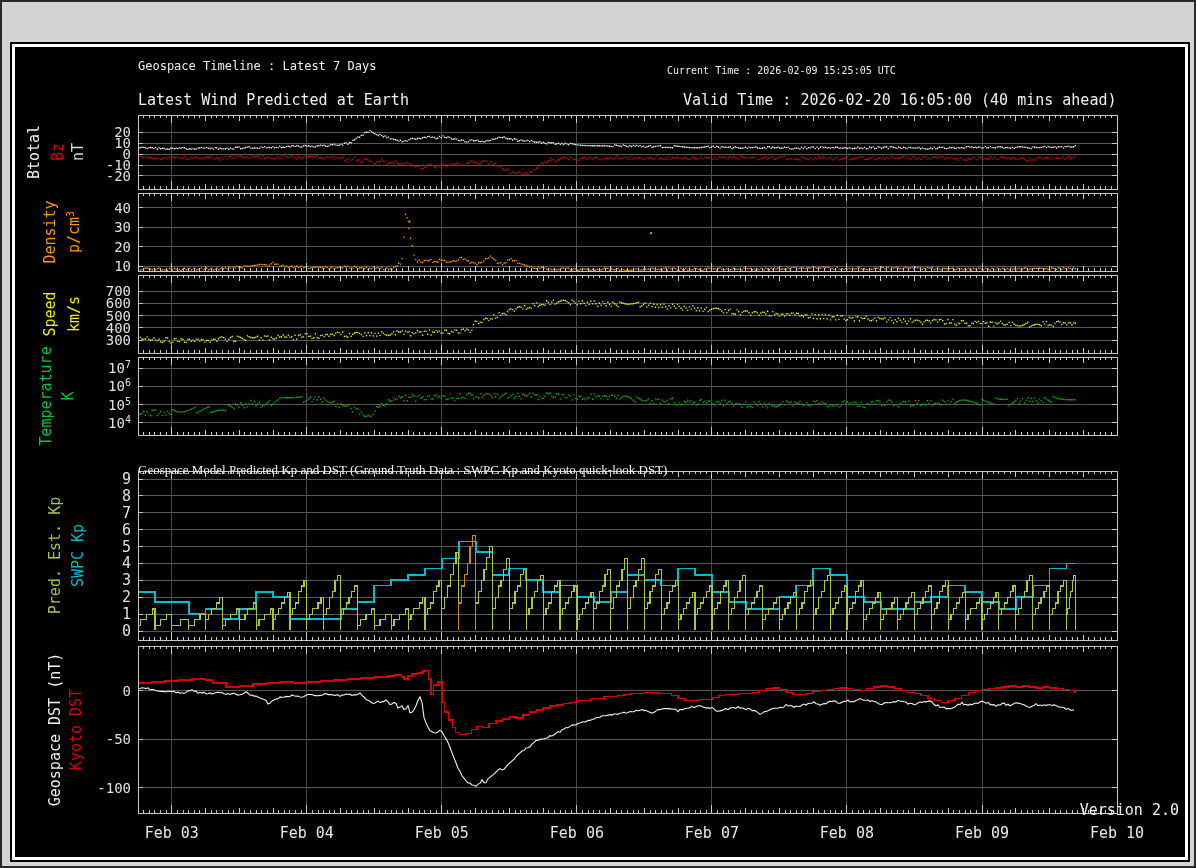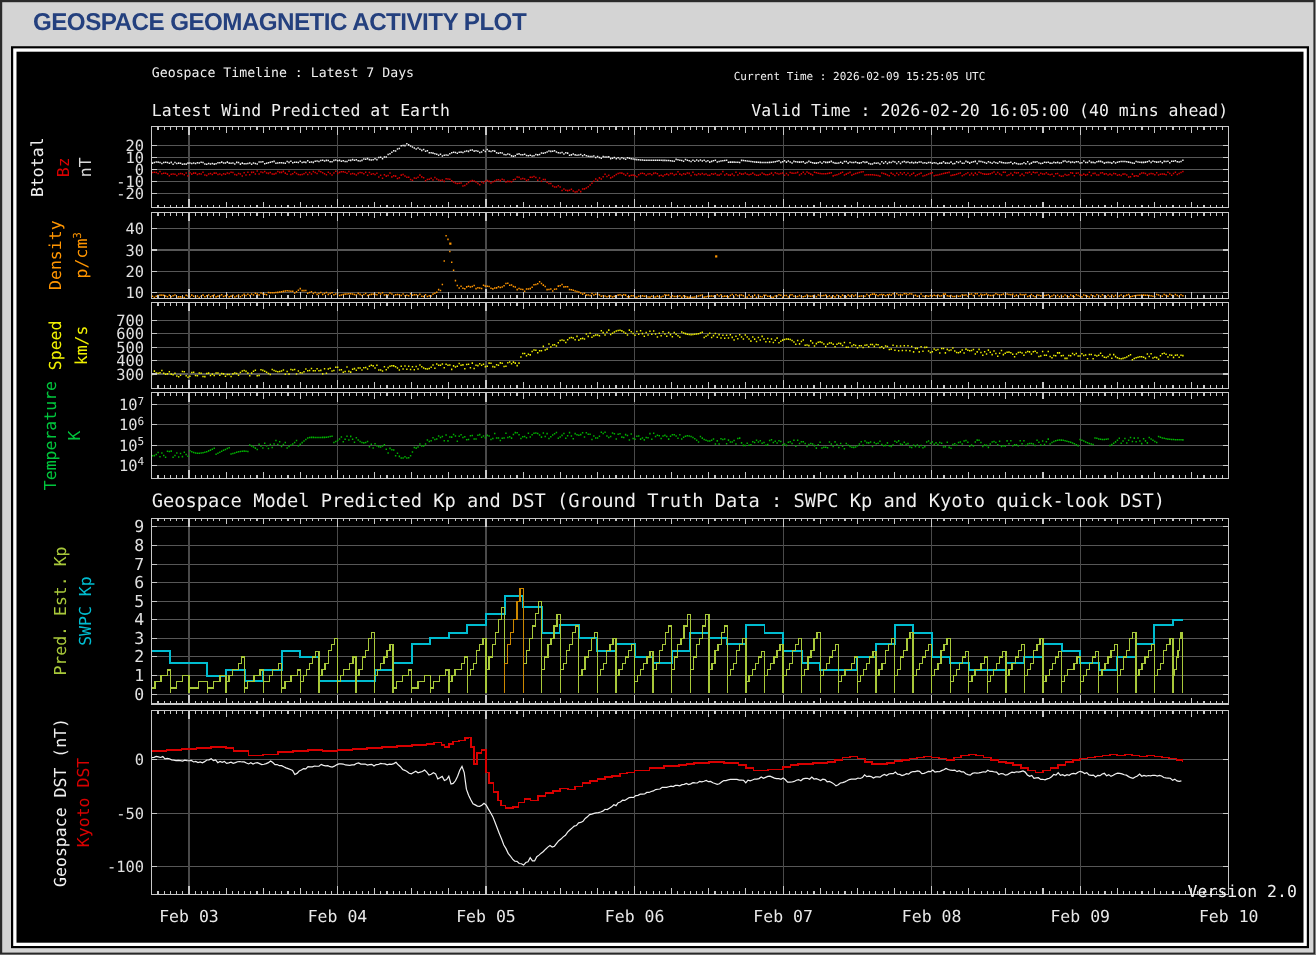--- a/index.html
+++ b/index.html
@@ -11,32 +11,29 @@
         letter-spacing:-0.5px;color:#24407e;}
   .plot-frame{position:absolute;left:8px;top:40px;width:1170px;height:810px;
         background:#ffffff;border:2px solid #000;padding:3px;}
   .plot-area{position:relative;width:1170px;height:810px;background:#000;}
   #chart-svg{position:absolute;left:0;top:0;}
   .t{position:absolute;color:#f0f0f0;font-family:"DejaVu Sans Mono",monospace;white-space:pre;}
   .main-title{left:123px;top:12px;font-size:12px;}
   .current-time{left:652px;top:18px;font-size:10px;}
   .subtitle{left:123px;top:44px;font-size:15px;}
   .valid-time{left:668px;top:44px;font-size:15px;}
-  .mid-title{left:123px;top:399px;font-size:17px;}
+  .mid-title{left:123px;top:415px;font-size:13px;font-family:Liberation Serif, serif;}
   .footer-left{left:4px;top:793px;font-size:15px;}
   .footer-right{right:6px;top:754px;font-size:15px;}
   .mono{font-family:"DejaVu Sans Mono",monospace;}
 </style>
 </head>
 <body>
 
 <div class="page">
-  <div class="header-bar">
-    <span class="header-title">GEOSPACE GEOMAGNETIC ACTIVITY PLOT</span>
-  </div>
   <div class="plot-frame">
     <div class="plot-area">
       <svg id="chart-svg" width="1170" height="810">
           <line x1="123" x2="1102" y1="85.4" y2="85.4" stroke="#575757" stroke-width="1" shape-rendering="crispEdges"></line>
           <line x1="123" x2="1102" y1="96.3" y2="96.3" stroke="#575757" stroke-width="1" shape-rendering="crispEdges"></line>
           <line x1="123" x2="1102" y1="107.2" y2="107.2" stroke="#575757" stroke-width="1" shape-rendering="crispEdges"></line>
           <line x1="123" x2="1102" y1="118.1" y2="118.1" stroke="#575757" stroke-width="1" shape-rendering="crispEdges"></line>
           <line x1="123" x2="1102" y1="128.9" y2="128.9" stroke="#575757" stroke-width="1" shape-rendering="crispEdges"></line>
           <line x1="156.8" x2="156.8" y1="68" y2="142" stroke="#4a4a4a" stroke-width="1" shape-rendering="crispEdges"></line>
           <line x1="291.8" x2="291.8" y1="68" y2="142" stroke="#4a4a4a" stroke-width="1" shape-rendering="crispEdges"></line>

